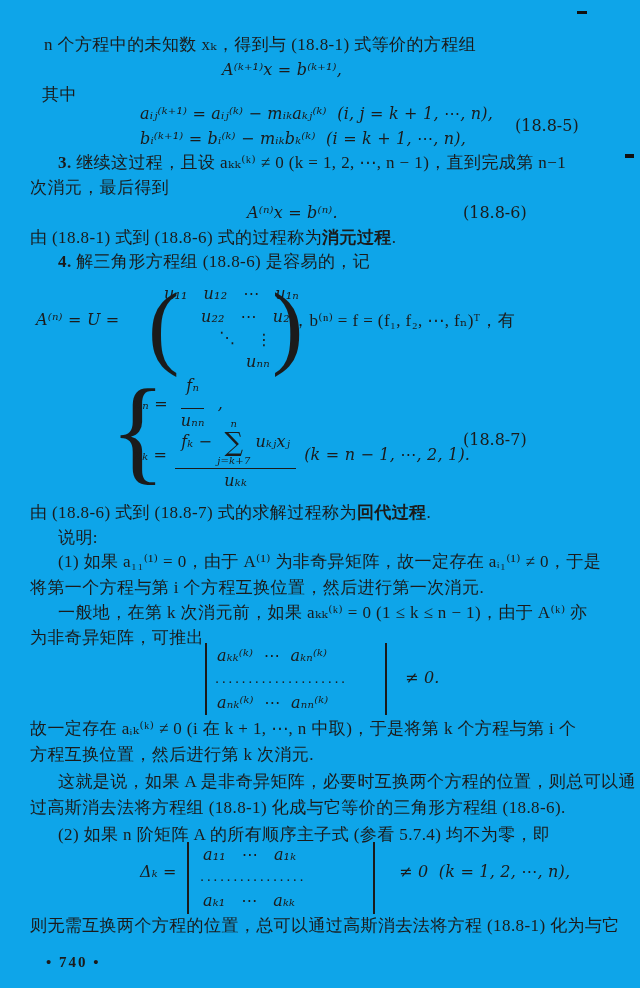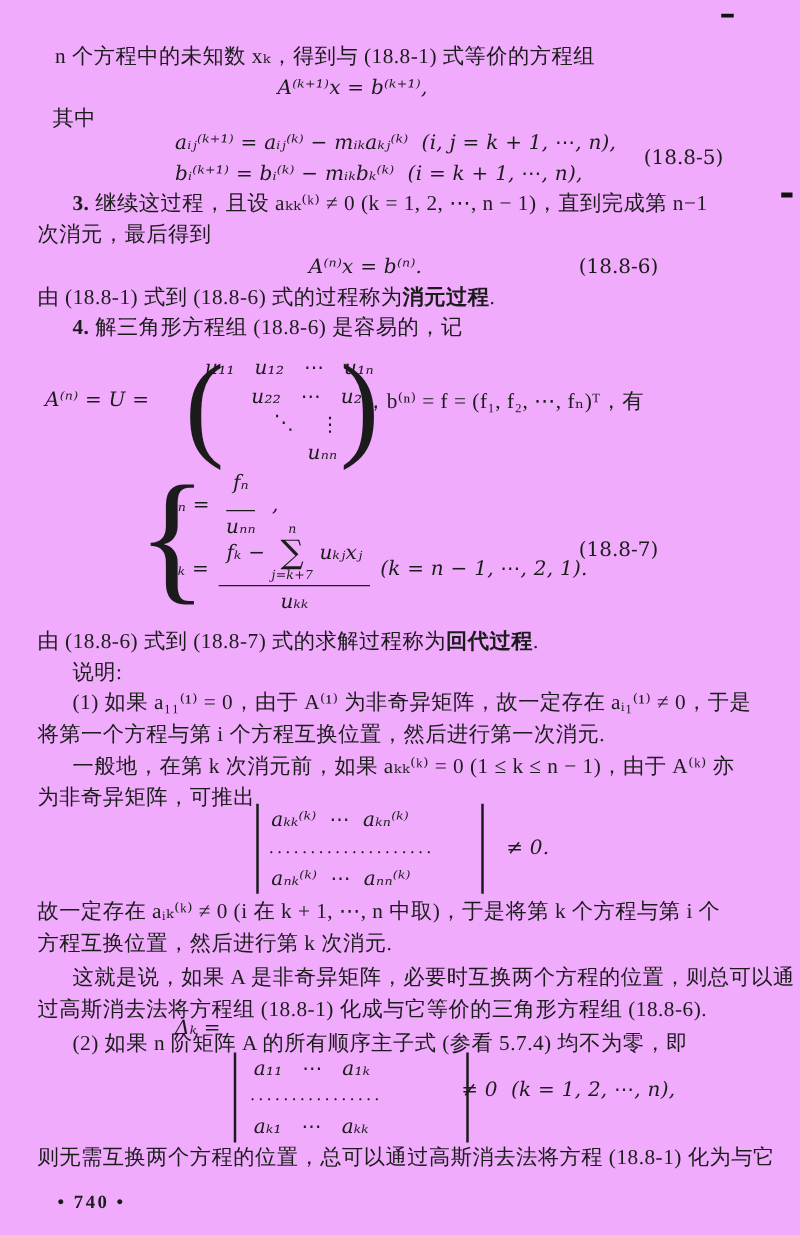--- a/index.html
+++ b/index.html
@@ -1,17 +1,17 @@
 <!DOCTYPE html>
 <html><head>
 <meta charset="utf-8">
 <style>
   html,body { margin:0; padding:0; background:#ffffff; }
   .page {
-    position:relative; width:640px; height:988px; background:#f0abfc;
+    position:relative; width:640px; height:988px; background:#0ea5e9;
     color:#1b1b1b; overflow:hidden;
     font-family:"Liberation Serif","DejaVu Serif","DejaVu Sans",serif;
   }
   .abs { position:absolute; white-space:pre; line-height:1.25; }
   .cn { font-size:17px; letter-spacing:0.4px; }
   .mt { font-family:"DejaVu Serif","DejaVu Sans",serif; font-style:italic; font-size:16px; letter-spacing:0.2px; }
   .lbl { font-family:"DejaVu Serif","DejaVu Sans",serif; font-style:normal; font-size:16px; }
   .b { font-weight:bold; }
   .bigsym { font-family:"Liberation Serif","DejaVu Serif",serif; font-weight:400; color:#1b1b1b; }
   .vbar { position:absolute; width:1.6px; background:#1b1b1b; }
@@ -109,27 +109,27 @@
   <div class="abs mt" style="left:405px; top:668px;">≠ 0.</div>
 
   <div class="abs cn" style="left:30px; top:718px;">故一定存在 aᵢₖ⁽ᵏ⁾ ≠ 0 (i 在 k + 1, ⋯, n 中取)，于是将第 k 个方程与第 i 个</div>
   <div class="abs cn" style="left:58px; top:771px;">这就是说，如果 A 是非奇异矩阵，必要时互换两个方程的位置，则总可以通</div>
 
   <div class="abs cn" style="left:30px; top:744px;">方程互换位置，然后进行第 k 次消元.</div>
   <div class="abs cn" style="left:30px; top:797px;text-align:center;">过高斯消去法将方程组 (18.8-1) 化成与它等价的三角形方程组 (18.8-6).</div>
 
   <div class="abs cn" style="left:58px; top:824px;">(2) 如果 n 阶矩阵 A 的所有顺序主子式 (参看 5.7.4) 均不为零，即</div>
 
-  <div class="abs mt" style="left:140px; top:812px;">Δₖ =</div>
+  <div class="abs mt" style="left:140px; top:862px;">Δₖ =</div>
   <div class="vbar" style="left:187px; top:842px; height:72px;"></div>
   <div class="abs mt" style="left:203px; top:845px;">a₁₁   ⋯   a₁ₖ</div>
   <div class="abs mt dotsrow" style="left:200px; top:869px;">................</div>
   <div class="abs mt" style="left:203px; top:891px;">aₖ₁   ⋯   aₖₖ</div>
   <div class="vbar" style="left:373px; top:842px; height:72px;"></div>
-  <div class="abs mt" style="left:369px; top:862px;text-align:center;">≠ 0  (k = 1, 2, ⋯, n),</div>
+  <div class="abs mt" style="left:399px; top:862px;text-align:center;">≠ 0  (k = 1, 2, ⋯, n),</div>
 
   <div class="abs cn" style="left:30px; top:915px;">则无需互换两个方程的位置，总可以通过高斯消去法将方程 (18.8-1) 化为与它</div>
 
   <div class="abs" style="left:46px; top:953px; font-size:15px; letter-spacing:2px; font-weight:bold;">• 740 •</div>
 
   <div class="artifact" style="left:577px; top:11px; width:10px; height:3px;"></div>
   <div class="artifact" style="left:625px; top:154px; width:9px; height:4px;"></div>
 
 </div>
 

